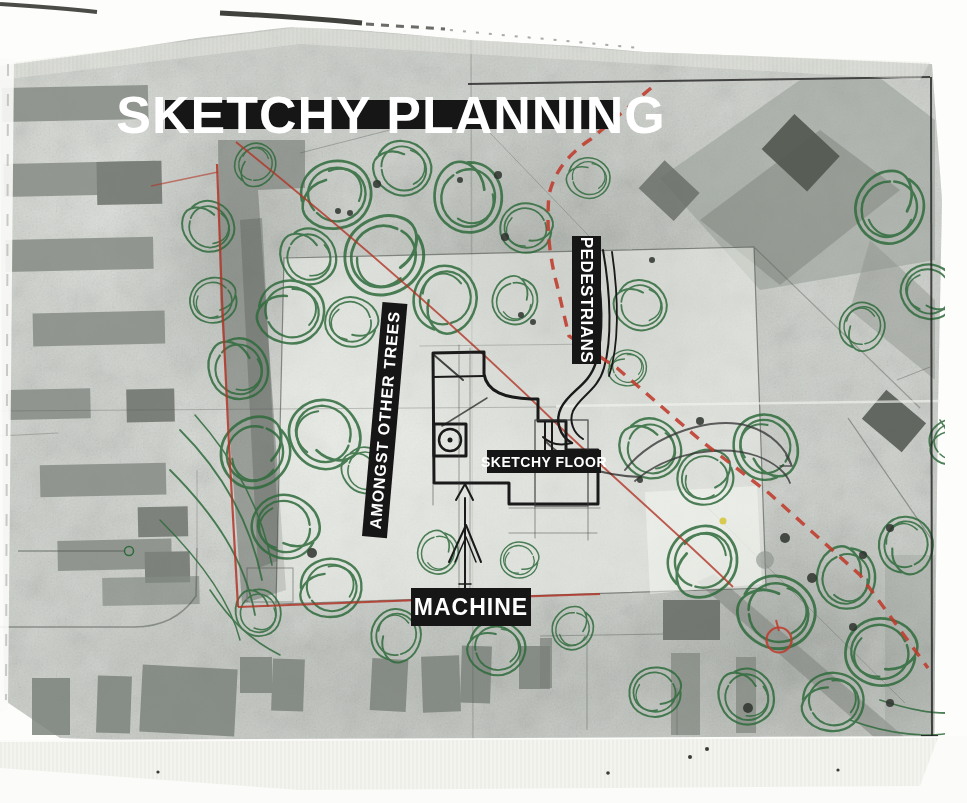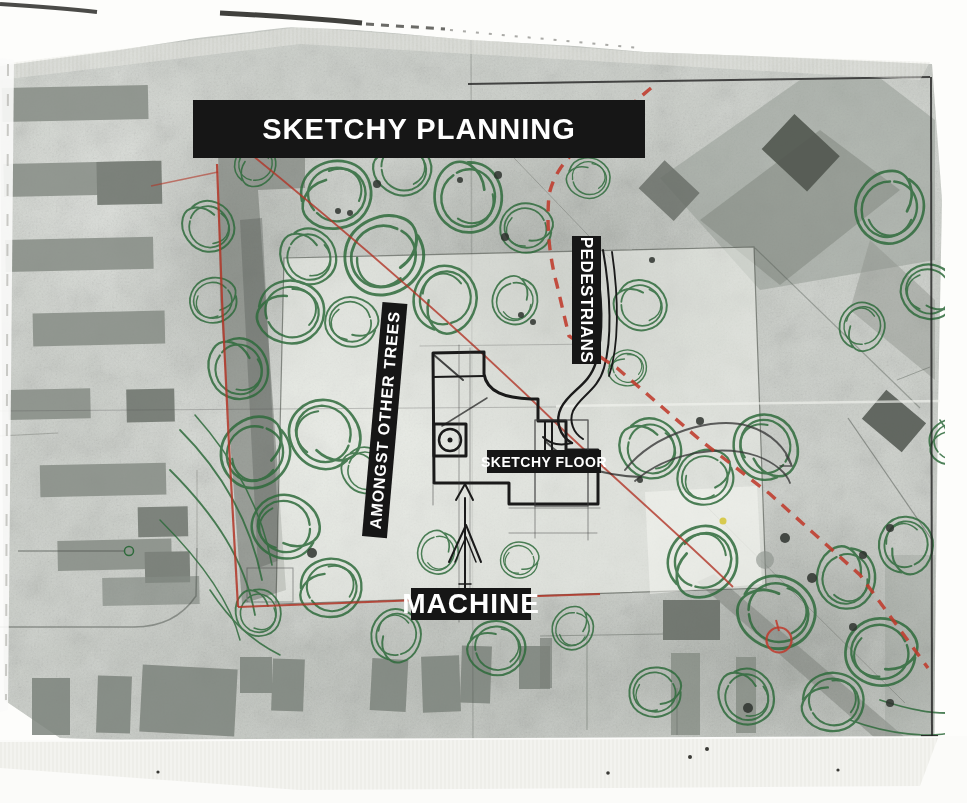--- a/index.html
+++ b/index.html
@@ -10,25 +10,25 @@
   #art{position:absolute;left:0;top:0;}
   .banner{
     position:absolute;
     background:var(--banner-background,#161616);
     color:var(--banner-text,#ffffff);
     font-family:"Liberation Sans",sans-serif;
     font-weight:bold;
     display:flex;align-items:center;justify-content:center;
     white-space:nowrap;transform-origin:0 0;line-height:1;
   }
-  .banner-title{left:165px;top:100px;width:452px;height:58px;font-size:29px;letter-spacing:1px;margin-left:28px;}
+  .banner-title{left:165px;top:100px;width:452px;height:29px;font-size:52px;letter-spacing:1px;}
   .banner-pedestrians{left:601px;top:236px;width:128px;height:29px;font-size:17px;letter-spacing:.5px;transform:rotate(90deg);}
   .banner-trees{left:362px;top:536px;width:235px;height:25px;font-size:16px;letter-spacing:1px;transform:rotate(-85deg);}
   .banner-workshop{left:487px;top:450px;width:114px;height:23px;font-size:14px;letter-spacing:.5px;}
-  .banner-machine{left:411px;top:588px;width:120px;height:32px;font-size:28px;letter-spacing:1px;}
+  .banner-machine{left:411px;top:588px;width:120px;height:38px;font-size:23px;letter-spacing:1px;}
   
   .tree{stroke:var(--tree-scribble-green,#2f6b3c);fill:none;stroke-linecap:round;}
   .redline{stroke:var(--site-boundary-red,#b23527);fill:none;}
   .dashred{stroke:var(--route-dashed-red,#bf3a2b);fill:none;}
   .ink{stroke:var(--ink-sketch-black,#1a1a1a);fill:none;stroke-linecap:round;stroke-linejoin:round;}
   .pencil{stroke:#3a3a3a;fill:none;stroke-linecap:round;}
   .road{stroke:#4e544d;fill:none;}
 </style>
 </head>
 <body>

